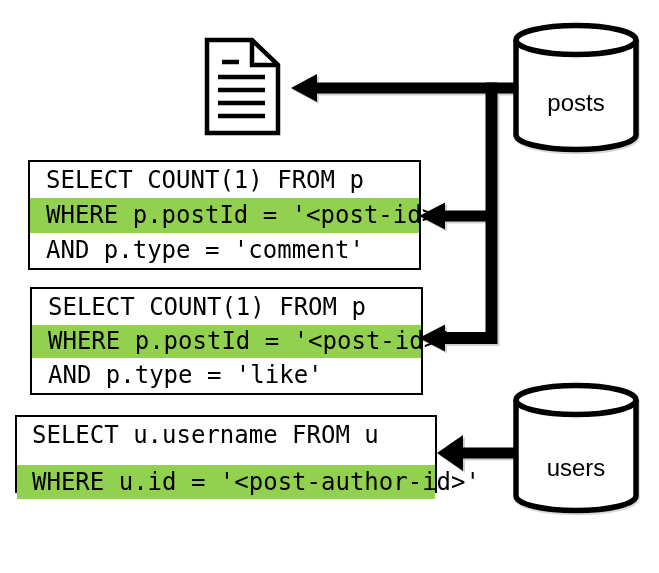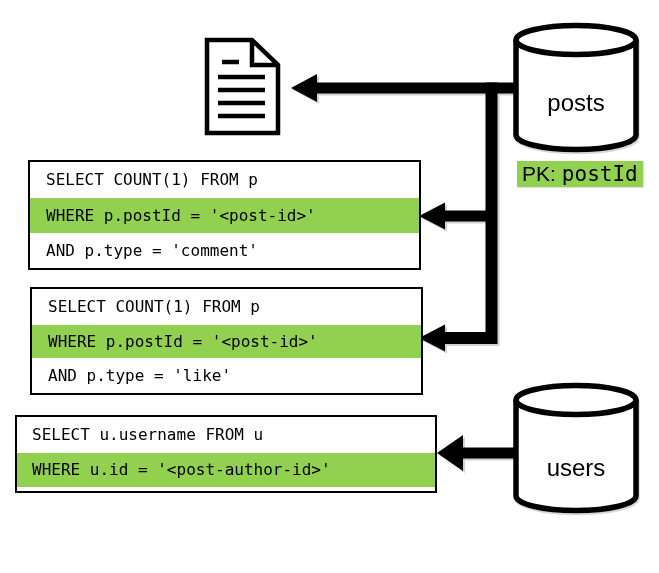--- a/index.html
+++ b/index.html
@@ -27,21 +27,21 @@
     filter: drop-shadow(1.5px 2px 0 rgba(0,0,0,0.15));
   }
   .qbox {
     position: absolute;
     background: #ffffff;
     border: 2px solid #000000;
     box-sizing: border-box;
   }
   .qline {
     font-family: "DejaVu Sans Mono", "Liberation Mono", monospace;
-    font-size: 16px;
+    font-size: 24px;
     color: #000000;
     white-space: pre;
     padding-left: 16px;
     box-sizing: border-box;
   }
   .qline.hl {
     background: var(--hl, #92D050);
   }
   .box3 .qline { padding-left: 15px; }
   .dblabel {
@@ -114,34 +114,31 @@
 
     <g class="cyl" stroke="#000000" fill="#ffffff" stroke-width="5.5">
       <path d="M516,400 L516,496 A60,14.5 0 0 0 636,496 L636,400"></path>
       <ellipse cx="576" cy="400" rx="60" ry="14.5"></ellipse>
     </g>
   </svg>
 
   <div class="dblabel" style="left:516px; top:89px;">posts</div>
   <div class="dblabel" style="left:516px; top:454px;">users</div>
 
-  <div class="pk" style="left:517px; top:161px;">
-    <span class="pk-prefix">PK:</span><span class="pk-value">postId</span>
-  </div>
 
   <div class="qbox" style="left:28px; top:160px; width:393px; height:110px;">
     <div class="qline" style="height:36px; line-height:36px;">SELECT COUNT(1) FROM p</div>
     <div class="qline hl" style="height:35px; line-height:35px;">WHERE p.postId = '&lt;post-id&gt;'</div>
     <div class="qline" style="height:42px; line-height:35px;">AND p.type = 'comment'</div>
   </div>
 
   <div class="qbox" style="left:30px; top:287px; width:393px; height:108px;">
     <div class="qline" style="height:36px; line-height:36px;">SELECT COUNT(1) FROM p</div>
     <div class="qline hl" style="height:33px; line-height:33px;">WHERE p.postId = '&lt;post-id&gt;'</div>
     <div class="qline" style="height:35px; line-height:35px;">AND p.type = 'like'</div>
   </div>
 
   <div class="qbox box3" style="left:15px; top:415px; width:422px; height:78px;">
-    <div class="qline" style="height:36px; line-height:36px;">SELECT u.username FROM u</div>
+    <div class="qline" style="height:48px; line-height:36px;">SELECT u.username FROM u</div>
     <div class="qline hl" style="height:34px; line-height:34px;">WHERE u.id = '&lt;post-author-id&gt;'</div>
   </div>
 
 </div>
 
 </body></html>

